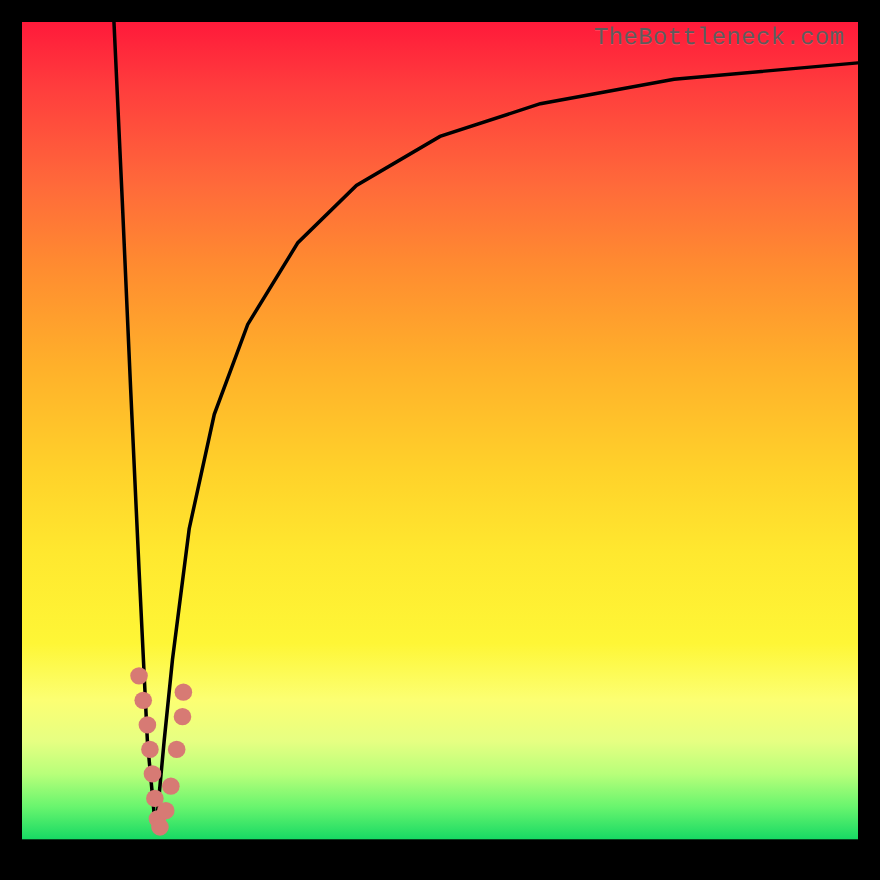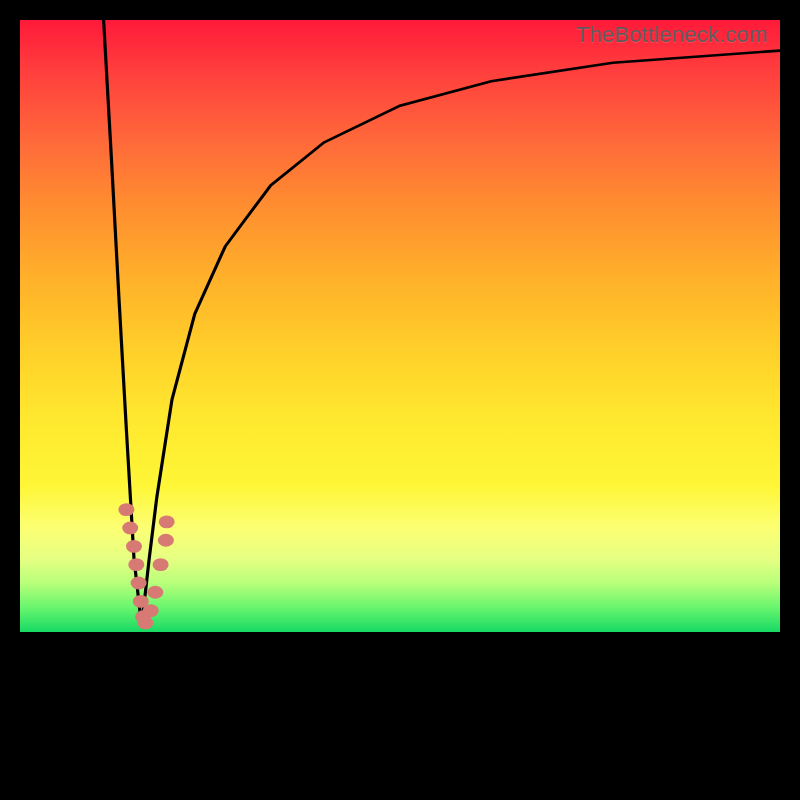--- a/index.html
+++ b/index.html
@@ -15,38 +15,39 @@
     width: 800px;
     height: 800px;
     background: #000;
     position: relative;
   }
   .plot-area {
     position: absolute;
     left: 20px;
     top: 20px;
     width: 760px;
-    height: 612px;
+    height: 743px;
     
     background: linear-gradient(to bottom,
       #ff1a3a 0%,
       #ff3d3d 8%,
       #ff6a3a 20%,
       #ff8c30 30%,
       #ffb02a 42%,
       #ffd22a 55%,
       #ffe82f 65%,
       #fef636 76%,
       #fcff73 83%,
       #e6ff82 88%,
       #b8ff7a 92%,
       #69f56e 96%,
       #17d964 100%
     );
     overflow: hidden;
+    font-family: Liberation Mono, monospace;
   }
   .watermark {
     position: absolute;
     top: 2px;
     right: 12px;
     font-size: 22px;
     font-weight: 500;
     color: #5c5c5c;
     text-shadow: 0 1px 0 rgba(255,255,255,0.15);
     letter-spacing: 0.2px;

